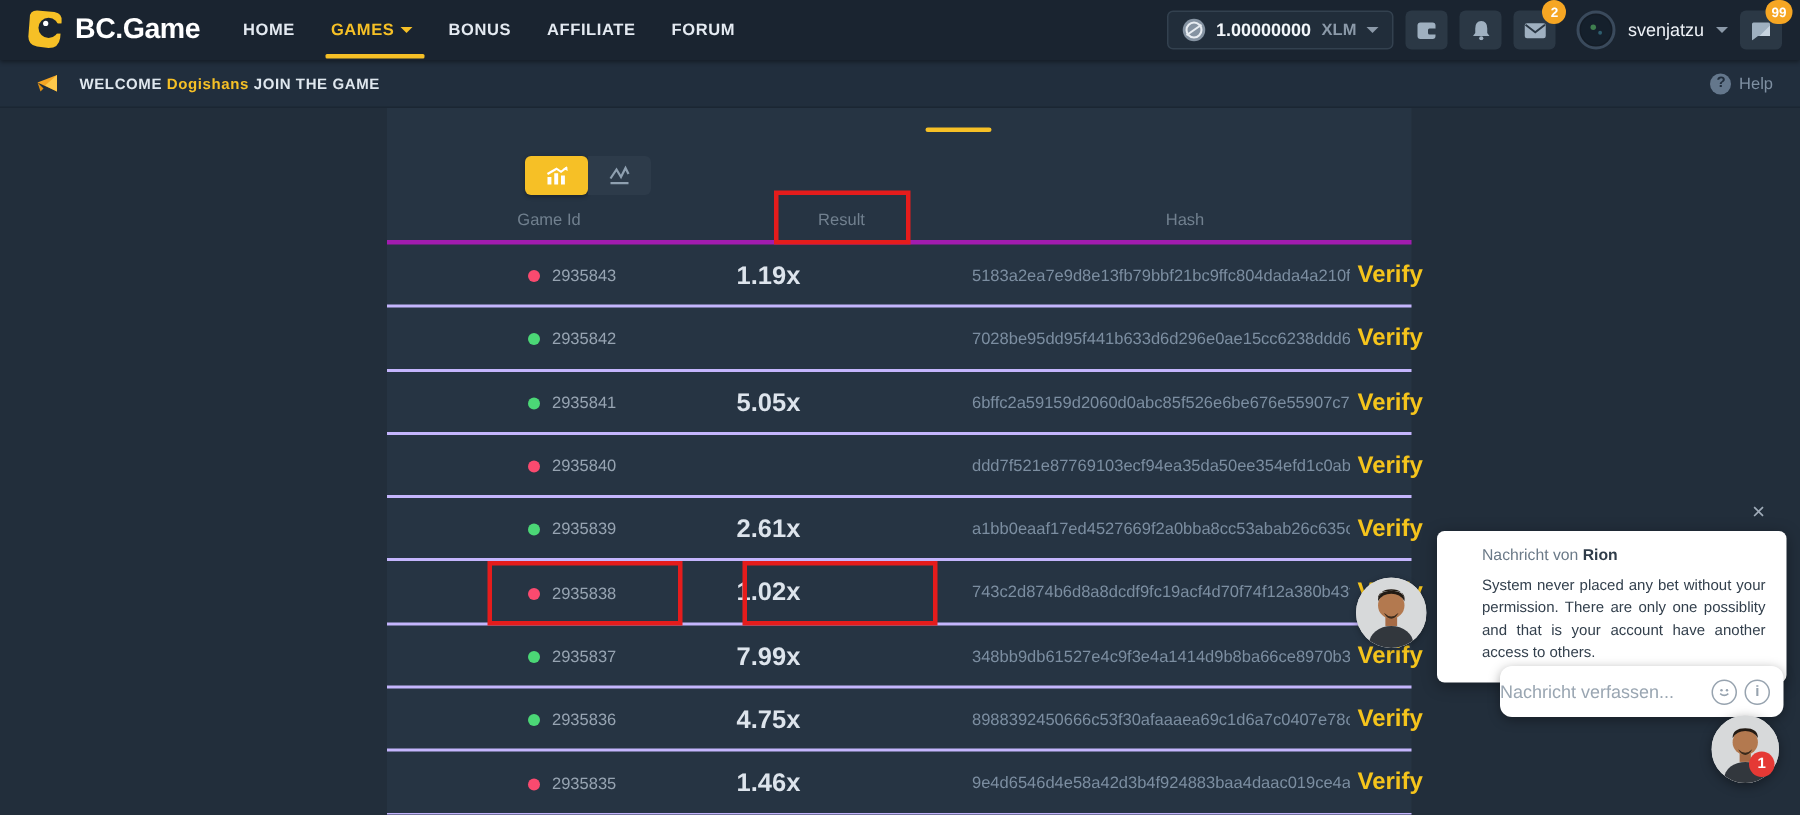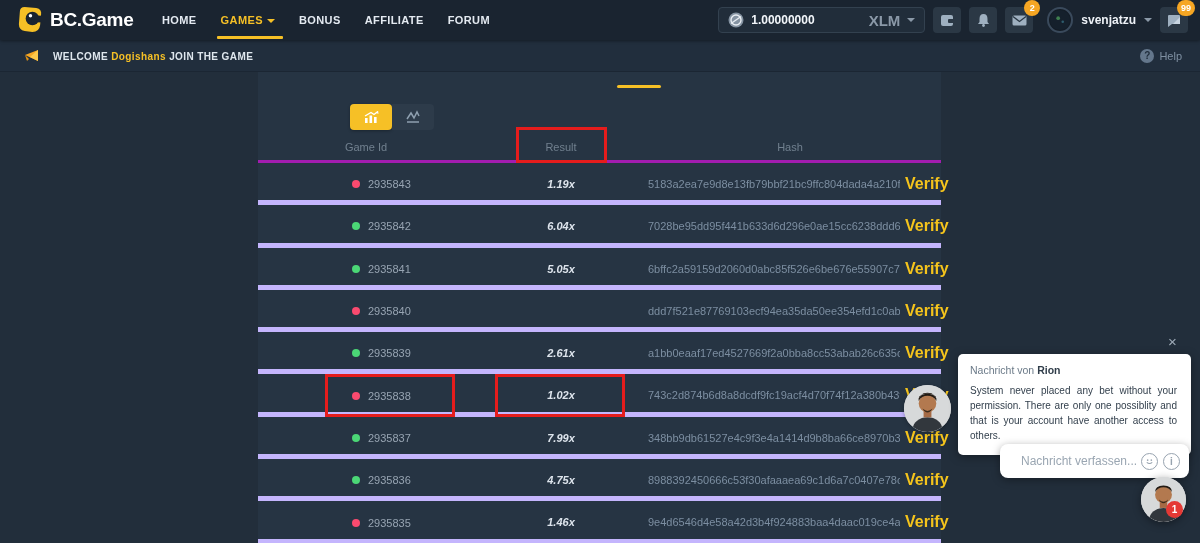--- a/index.html
+++ b/index.html
@@ -18,30 +18,30 @@
               position:relative; height:40px; line-height:40px; }
   .nav-item.active { color:#f6c026; }
   .nav-item.active .nav-underline { position:absolute; left:-4px; right:-8px; bottom:1px; height:3px;
               background:#f6c026; border-radius:1px; }
   .nav-caret { display:inline-block; margin-left:4px; width:0; height:0; border-left:4px solid transparent;
                border-right:4px solid transparent; border-top:4px solid #f6c026; vertical-align:middle; }
   .top-right { position:absolute; right:12px; top:7px; display:flex; align-items:center; gap:8px; }
   .balance-pill { height:26px; display:flex; align-items:center; gap:7px; padding:0 9px;
                   background:#212d3a; border:1px solid #33414f; border-radius:4px; cursor:pointer; }
   .balance-amount { color:#f2f6fa; font-size:12px; font-weight:bold; }
-  .balance-cur { color:#8b99a8; font-size:15px; font-weight:bold;margin-left:47px; }
+  .balance-cur { color:#8b99a8; font-size:11px; font-weight:bold; }
   .caret-down { width:0; height:0; border-left:4px solid transparent; border-right:4px solid transparent;
                 border-top:4px solid #8b99a8; display:inline-block; }
   .icon-btn { position:relative; width:28px; height:26px; background:#2b3845; border:none; border-radius:4px;
               display:flex; align-items:center; justify-content:center; cursor:pointer; }
   .badge { position:absolute; top:-7px; right:-7px; min-width:16px; height:16px; padding:0 4px; background:#f6a623;
            border-radius:8px; color:#fff; font-size:9px; font-weight:bold; line-height:16px; text-align:center; }
   .user-avatar { width:26px; height:26px; border-radius:50%; background:#141c26; border:2px solid #37novo4a5a;
                  border:2px solid #3a4a5c; overflow:hidden; cursor:pointer; margin-left:6px; }
-  .username { color:#eef2f7; font-size:12px; font-weight:bold; cursor:pointer; }
+  .username { color:#eef2f7; font-size:12px; font-weight:normal; cursor:pointer; }
 
   
   .welcome-bar { position:absolute; left:0; top:40px; width:1200px; height:32px; background:#212e3d;
                  border-bottom:1px solid #1b2633; z-index:15; }
   .welcome-inner { position:absolute; left:22px; top:0; height:32px; display:flex; align-items:center; gap:14px; }
   .welcome-text { font-size:10px; font-weight:bold; color:#dfe7ee; letter-spacing:.4px; }
   .welcome-text .wname { color:#f6c026; }
   .help-link { position:absolute; right:18px; top:0; height:32px; display:flex; align-items:center; gap:5px;
                cursor:pointer; }
   .help-circ { width:14px; height:14px; border-radius:50%; background:#64778c; color:#212e3d; font-size:10px;
@@ -58,53 +58,53 @@
   .toggle-btn.on { background:#f6c026; border-radius:4px; box-shadow:0 1px 3px rgba(0,0,0,.3); }
   .toggle-btn.off { background:#2d3b4a; border-radius:0 4px 4px 0; }
 
   .thead { position:absolute; left:258px; top:135px; width:683px; height:28px;
            border-bottom:3px solid #a21caf; font-size:11px; color:#71808f; }
   .th-gameid { position:absolute; left:58px; width:100px; top:6px; text-align:center; }
   .th-result { position:absolute; left:233px; width:140px; top:6px; text-align:center; }
   .th-hash   { position:absolute; left:462px; width:140px; top:6px; text-align:center; }
 
   .tbody { position:absolute; left:258px; top:163px; width:683px; }
-  .trow { position:relative; height:42.3px; border-bottom:5px solid #c4b5fd; }
+  .trow { position:relative; height:42.3px; border-bottom:2px solid #c4b5fd; }
   .cell-id { position:absolute; left:94px; top:0; height:42.3px; display:flex; align-items:center; gap:8px; }
   .dot { width:8px; height:8px; border-radius:50%; }
   .dot.red { background:#fa4a6f; }
   .dot.green { background:#4bd776; }
   .gid { font-size:11px; color:#97a4b2; }
   .cell-result { position:absolute; left:233px; width:140px; top:0; height:42.3px; line-height:42.3px;
-                 text-align:center; font-size:11px; font-weight:bold; color:#dde4ec;font-style:italic; }
+                 font-size:17px; font-weight:bold; color:#dde4ec; }
   .cell-hash { position:absolute; left:390px; width:252px; top:0; height:42.3px; line-height:42.3px;
                font-size:11px; color:#7c8ea1; white-space:nowrap; overflow:hidden; }
   .cell-verify { position:absolute; left:647px; top:0; height:42.3px; line-height:42.3px; font-size:16px;
                  font-weight:bold; color:#f5c41c; cursor:pointer; }
 
   
   .anno { position:absolute; border:3px solid #e51c1c; z-index:8; }
   .anno-result-header { left:516px; top:127px; width:91px; height:36px; }
   .anno-game-id { left:325px; top:374px; width:130px; height:43px; }
   .anno-result-cell { left:495px; top:374px; width:130px; height:43px; }
 
   
   .chat-close { position:absolute; left:1168px; top:334px; color:#9fabb8; font-size:15px; z-index:11;
                 cursor:pointer; line-height:1; }
   .chat-card { position:absolute; left:958px; top:354px; width:233px; background:#ffffff; border-radius:5px;
-               padding:10px 14px 12px 12px; box-shadow:0 2px 10px rgba(0,0,0,.35); z-index:10; }
+               padding:10px 14px 12px 30px; box-shadow:0 2px 10px rgba(0,0,0,.35); z-index:10; }
   .chat-card-title { font-size:10.5px; color:#6b7a88; margin-bottom:7px; }
   .chat-card-title b { color:#2f3c49; }
   .chat-card-body { font-size:10px; color:#323f4c; line-height:1.5; text-align:justify; }
   .avatar { border-radius:50%; overflow:hidden; background:#d7d9da; }
   .agent-avatar { position:absolute; left:904px; top:385px; width:47px; height:47px; z-index:9;
                   box-shadow:0 1px 4px rgba(0,0,0,.3); }
   .chat-input-box { position:absolute; left:1000px; top:444px; width:189px; height:34px; background:#fff;
                     border-radius:8px; box-shadow:0 2px 8px rgba(0,0,0,.35); z-index:10;
-                    display:flex; align-items:center; padding:0 9px 0 21px; gap:5px; }
+                    display:flex; align-items:center; padding:0 9px 0 0; gap:5px; }
   .chat-input { border:none; outline:none; flex:1; min-width:0; font-size:12px; color:#3c4854;
                 font-family:"Liberation Sans", sans-serif; background:transparent; }
   .chat-input::placeholder { color:#9aa6b2; }
   .circ-icon { width:17px; height:17px; border:1.4px solid #97a3af; border-radius:50%; color:#97a3af;
                display:flex; align-items:center; justify-content:center; font-size:10px; cursor:pointer;
                flex:none; font-weight:bold; }
   .chat-launcher { position:absolute; left:1141px; top:477px; width:45px; height:45px; z-index:10;
                    cursor:pointer; box-shadow:0 2px 8px rgba(0,0,0,.4); }
   .launcher-badge { position:absolute; left:1166px; top:501px; width:17px; height:17px; background:#e53935;
                     border-radius:50%; color:#fff; font-size:10px; font-weight:bold; text-align:center;
@@ -244,21 +244,20 @@
       <span class="cell-result">1.19x</span>
       <span class="cell-hash">5183a2ea7e9d8e13fb79bbf21bc9ffc804dada4a210f4f18436c5</span>
       <span class="cell-verify">Verify</span>
     </div>
 
     <div class="trow">
       <span class="cell-id">
         <span class="dot green"></span>
         <span class="gid">2935842</span>
       </span>
-      <span class="cell-result">6.04x</span>
       <span class="cell-hash">7028be95dd95f441b633d6d296e0ae15cc6238ddd68c5178439</span>
       <span class="cell-verify">Verify</span>
     </div>
 
     <div class="trow">
       <span class="cell-id">
         <span class="dot green"></span>
         <span class="gid">2935841</span>
       </span>
       <span class="cell-result">5.05x</span>

